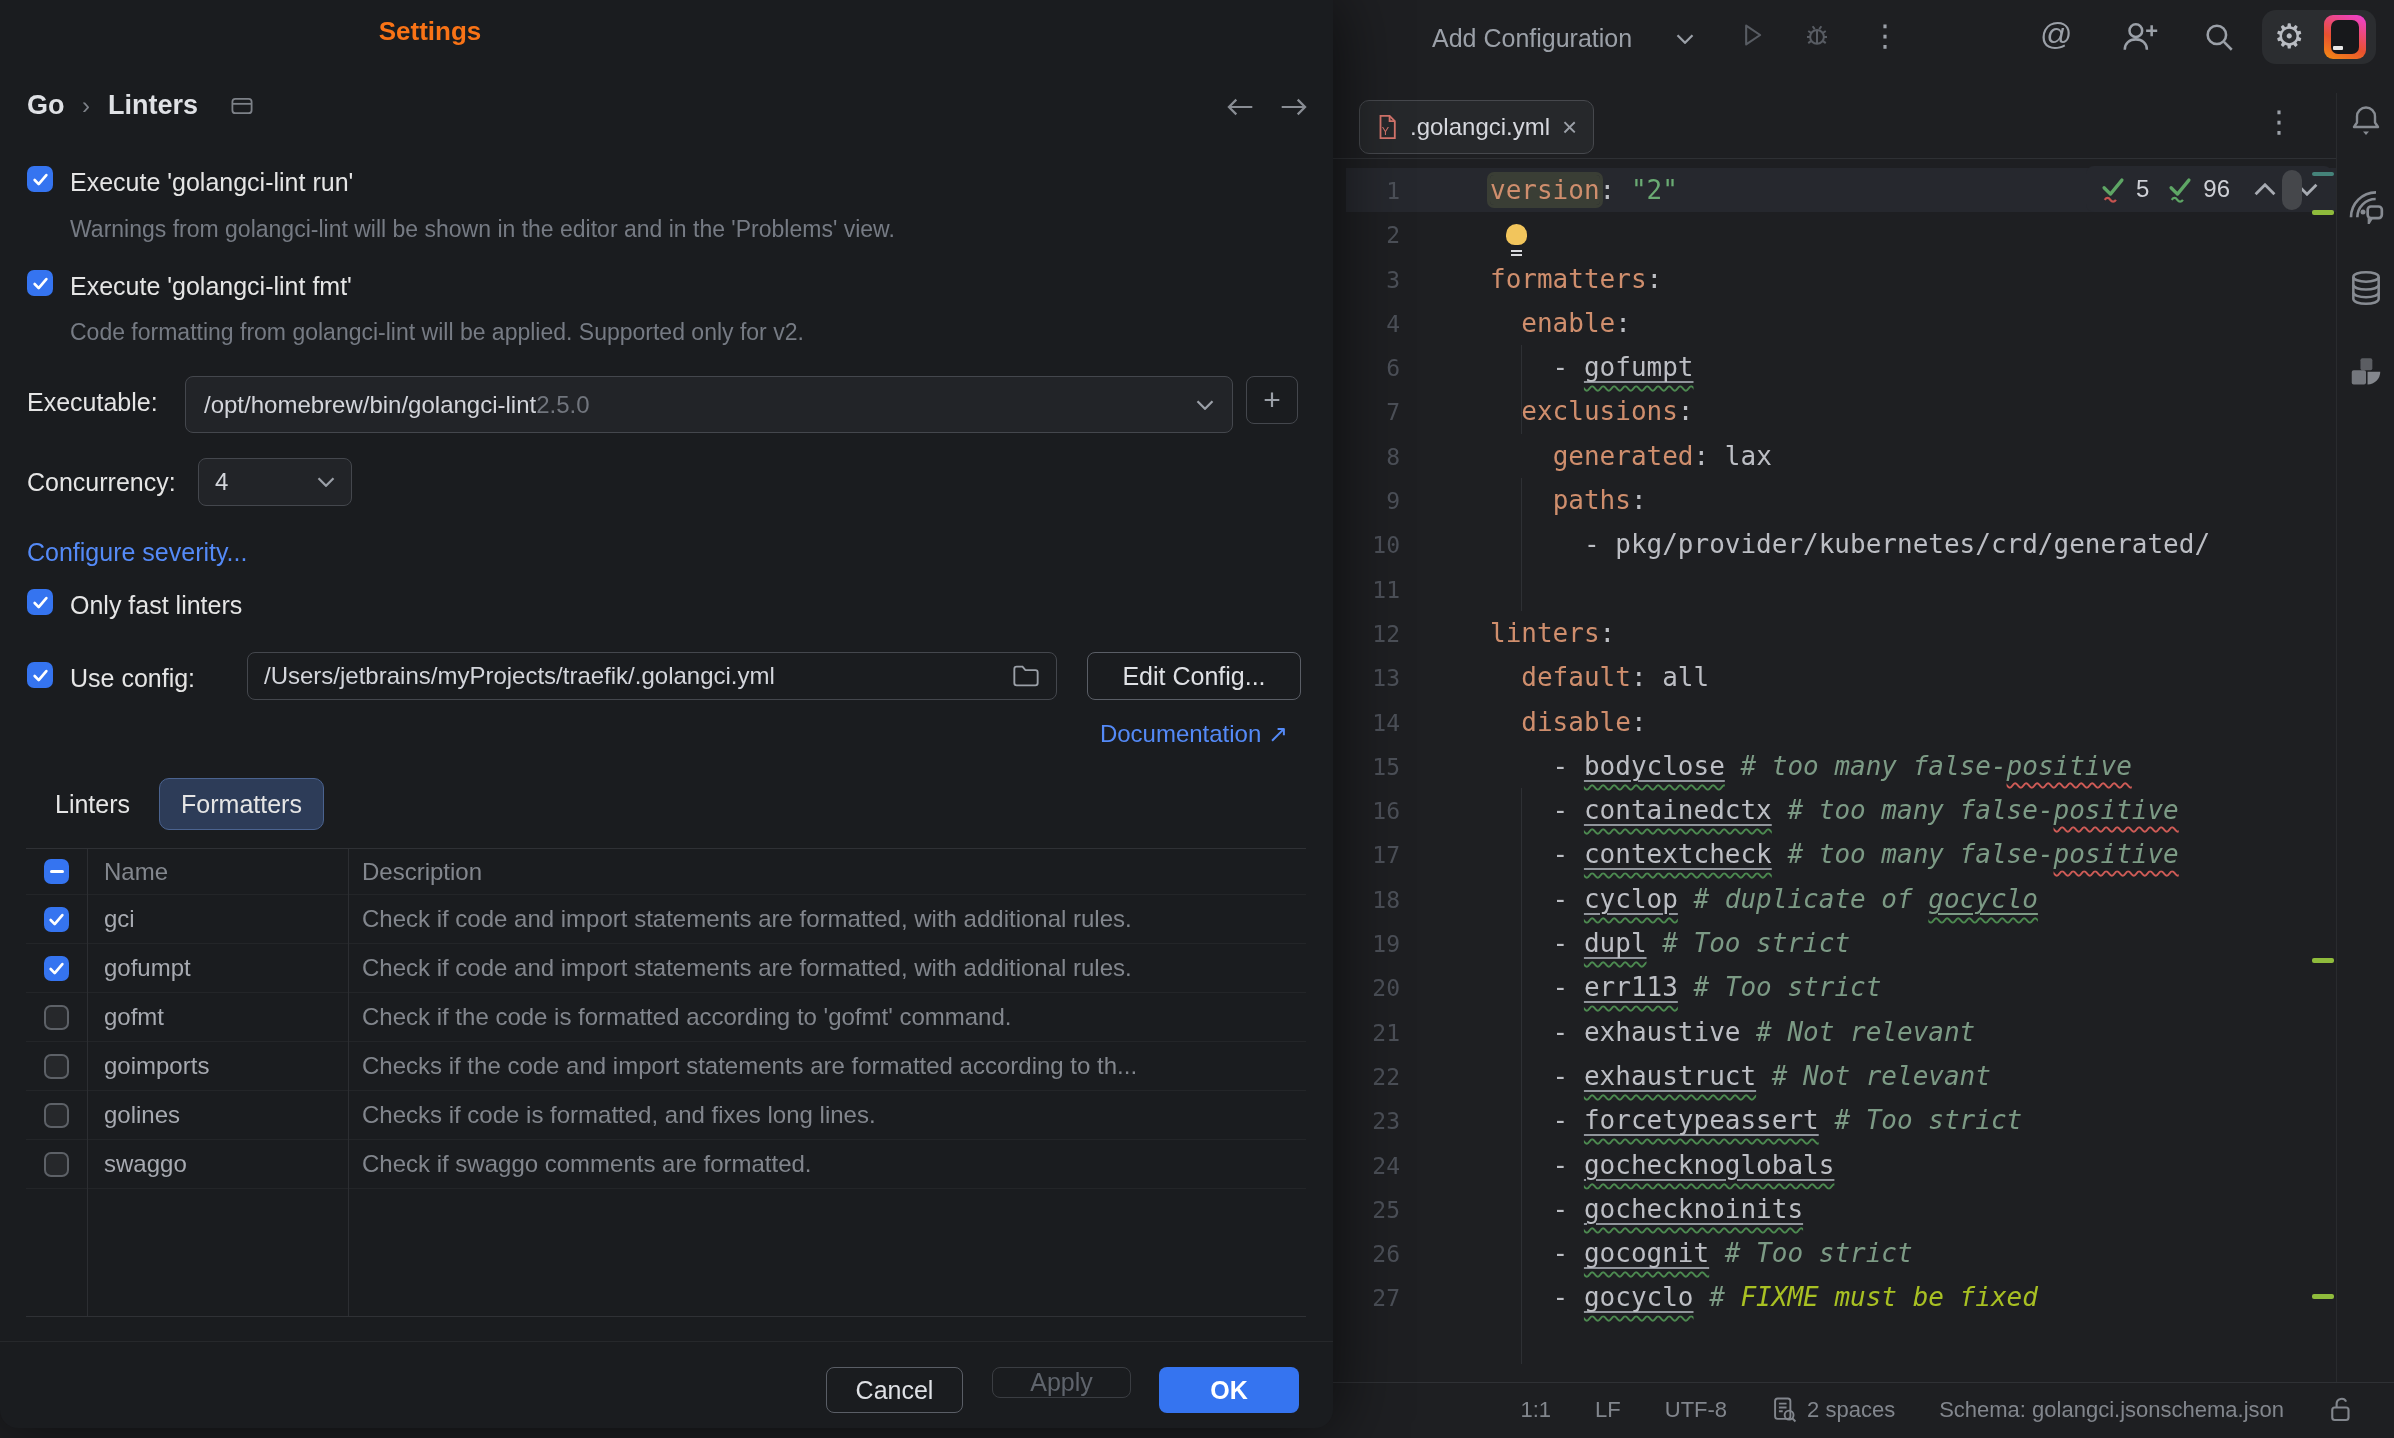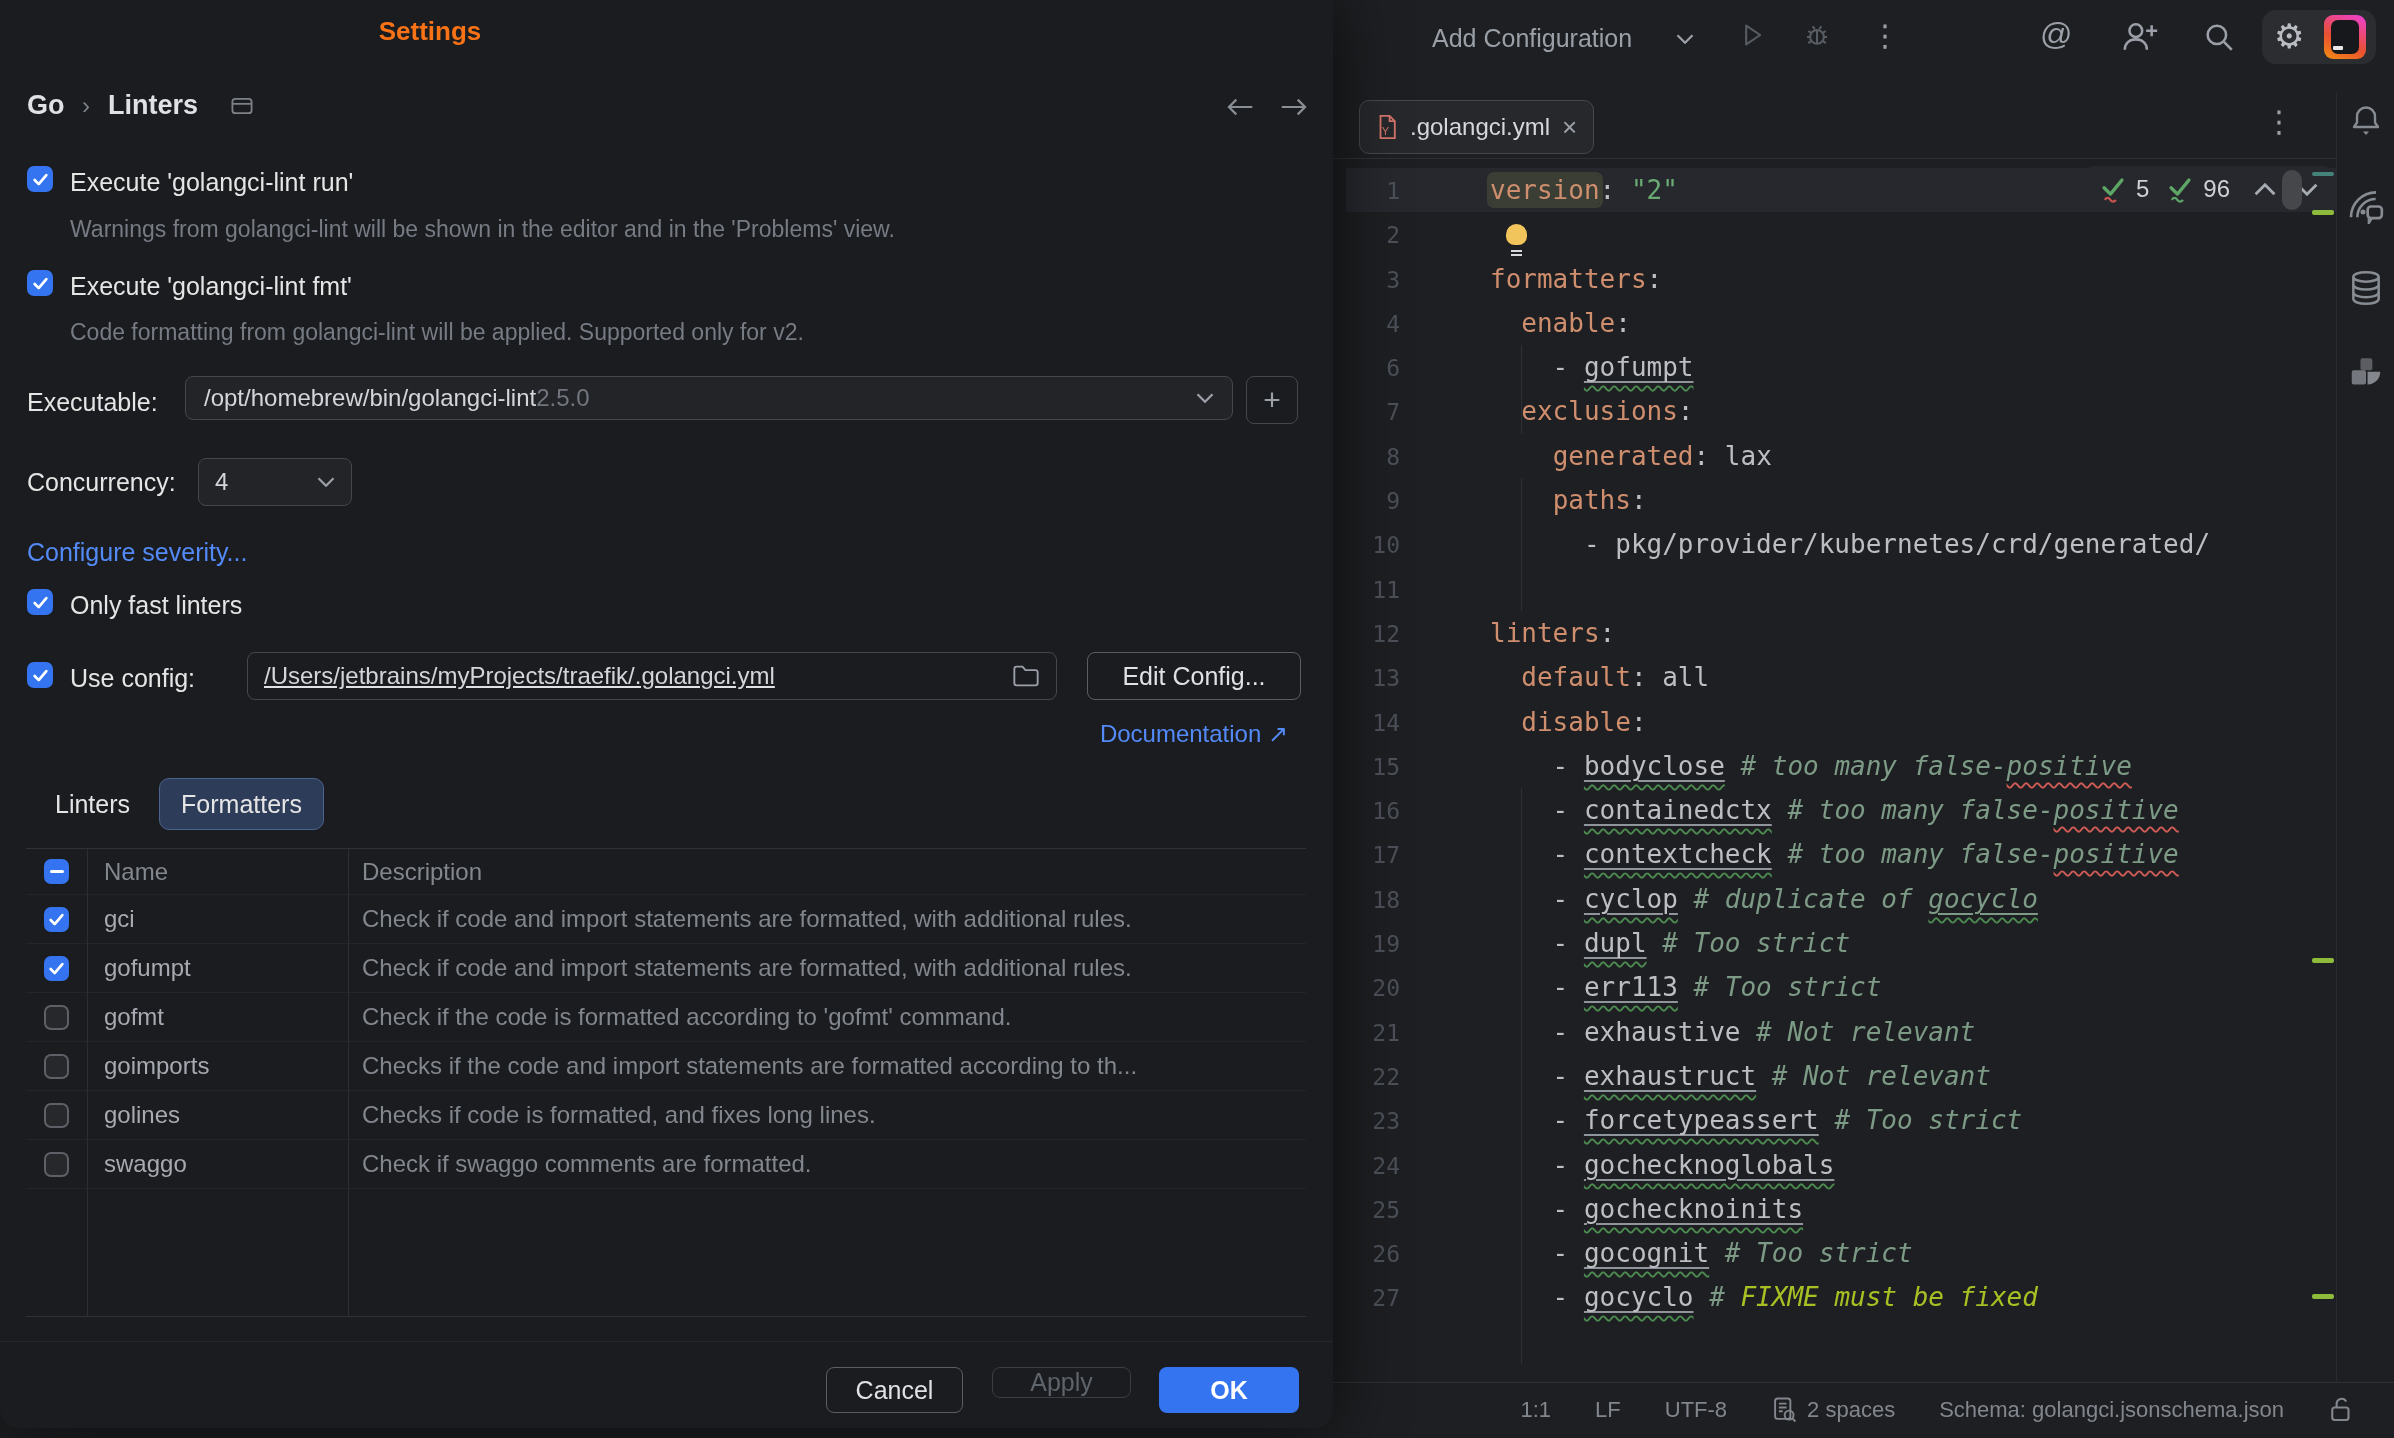--- a/index.html
+++ b/index.html
@@ -290,21 +290,21 @@
 
   <div class="abs cb on" style="left:27px;top:270px;">
     <svg width="17" height="15" viewBox="0 0 16 14" fill="none">
         <path d="M2.5 7.5 L6.3 11.3 L13.5 2.8" stroke="#fff" stroke-width="2.5" stroke-linecap="round" stroke-linejoin="round"></path>
       </svg>
   </div>
   <div class="abs dlg-label" style="left:70px;top:272px;">Execute 'golangci-lint fmt'</div>
   <div class="abs dlg-desc" style="left:70px;top:319px;">Code formatting from golangci-lint will be applied. Supported only for v2.</div>
 
   <div class="abs dlg-label" style="left:27px;top:388px;">Executable:</div>
-  <div class="abs field" style="left:185px;top:376px;width:1048px;height:44px;padding:0 18px;">
+  <div class="abs field" style="left:185px;top:376px;width:1048px;height:57px;padding:0 18px;">
     <span class="val">/opt/homebrew/bin/golangci-lint</span>
     <span class="hint">2.5.0</span>
     <span style="margin-left:auto;">
       <svg width="18" height="10" viewBox="0 0 14 8" fill="none" stroke="#9ba0a8" stroke-width="1.8">
           <path d="M1 1 L7 7 L13 1"></path>
         </svg>
     </span>
   </div>
   <div class="abs btn" style="left:1246px;top:376px;width:52px;height:48px;border-color:#44474d;font-size:30px;color:#9ba0a8;">+</div>
 
@@ -326,21 +326,21 @@
       </svg>
   </div>
   <div class="abs dlg-label" style="left:70px;top:591px;">Only fast linters</div>
 
   <div class="abs cb on" style="left:27px;top:662px;">
     <svg width="17" height="15" viewBox="0 0 16 14" fill="none">
         <path d="M2.5 7.5 L6.3 11.3 L13.5 2.8" stroke="#fff" stroke-width="2.5" stroke-linecap="round" stroke-linejoin="round"></path>
       </svg>
   </div>
   <div class="abs dlg-label" style="left:70px;top:664px;">Use config:</div>
-  <div class="abs field" style="left:247px;top:652px;width:810px;height:48px;padding:0 16px;background:transparent;text-decoration:underline;">
+  <div class="abs field" style="left:247px;top:652px;width:810px;height:48px;padding:0 16px;background:transparent;">
     <span class="val">/Users/jetbrains/myProjects/traefik/.golangci.yml</span>
     <span style="margin-left:auto;">
       <svg width="28" height="24" viewBox="0 0 24 20" fill="none" stroke="#9ba0a8" stroke-width="1.6">
         <path d="M2 4 a2 2 0 0 1 2 -2 h5 l2.5 3 H20 a2 2 0 0 1 2 2 v9 a2 2 0 0 1 -2 2 H4 a2 2 0 0 1 -2 -2 Z"></path>
         </svg>
     </span>
   </div>
   <div class="abs btn" style="left:1087px;top:652px;width:214px;height:48px;">Edit Config...</div>
   <div class="abs dlg-link" style="left:1087px;top:720px;width:214px;text-align:center;font-size:24px;">
     <span>Documentation</span> <span>↗</span>

